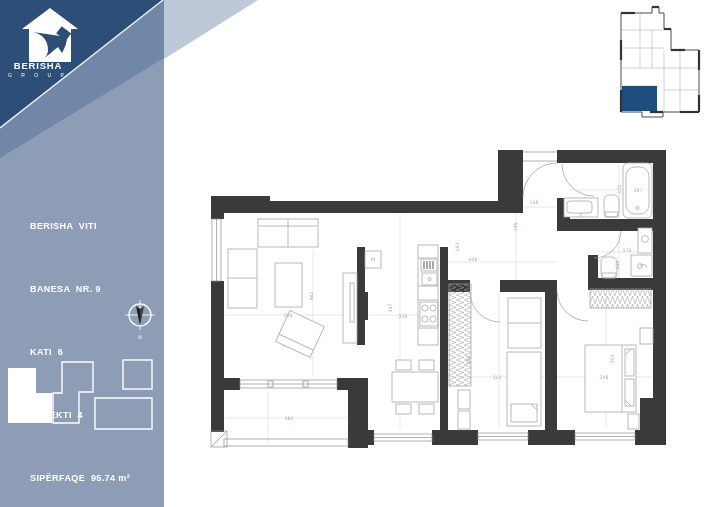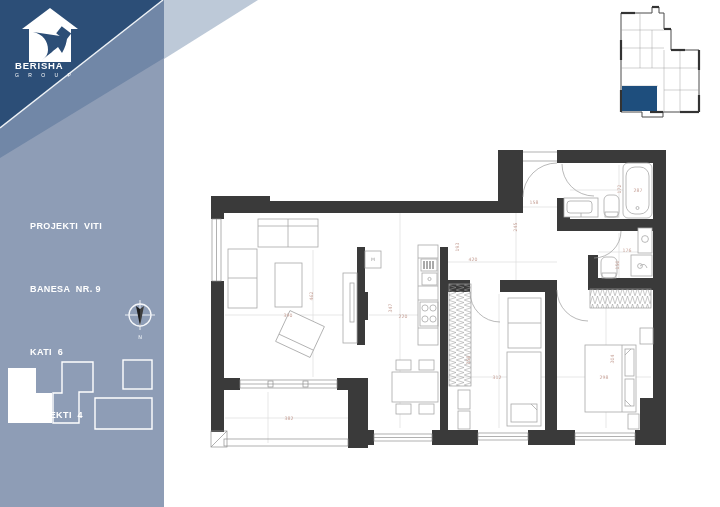--- a/index.html
+++ b/index.html
@@ -1,21 +1,21 @@
 <!DOCTYPE html>
 <html style="--navy: #2c4e77; --slate: #8e9db6; --slate_mid: #7187a7; --pale: #bdc9d8; --wall: #3a3a3a; --accent: #1e4e7d; --dim: #c5a096; --furn: #a8a8a8; --ref: #dcdcdc;"><head>
 <meta charset="utf-8">
 <style>
   html,body{margin:0;padding:0;background:#fff;}
   .stage{position:relative;width:720px;height:507px;background:#fff;overflow:hidden;
          font-family:"Liberation Sans",sans-serif;}
   .sidebar{position:absolute;left:0;top:0;width:164px;height:507px;background:var(--slate);}
   .decor{position:absolute;left:0;top:0;pointer-events:none;}
   .logo{position:absolute;left:20px;top:6px;width:60px;}
-  .brand{position:absolute;left:15px;top:60px;width:60px;text-align:left;color:#fff;}
+  .brand{position:absolute;left:8px;top:60px;width:60px;text-align:center;color:#fff;}
   .brand .nm{font-size:9.5px;font-weight:bold;letter-spacing:.8px;}
   .brand .gp{font-size:5px;letter-spacing:4px;margin-top:1px;}
   .info{position:absolute;left:30px;top:174px;color:#fff;font-size:9px;font-weight:bold;
         letter-spacing:.4px;line-height:21px;white-space:pre;}
   .compass{position:absolute;left:124px;top:298px;}
   .silh{position:absolute;left:6px;top:357px;}
   .plan{position:absolute;left:0;top:0;}
   .wall{fill:var(--wall);stroke:none;}
   .furn{fill:#fff;stroke:var(--furn);stroke-width:.8;}
   .furnln{fill:none;stroke:var(--furn);stroke-width:.8;}
@@ -46,24 +46,25 @@
     <path d="M30,2 L58,23 L51,23 L51,56 L9,56 L9,23 L2,23 Z" fill="#fff"></path>
     <path d="M13,26 C23,28 28,35 28,44 C28,48 26,51 22,54 C30,48 34,44 38,41 L42,47 C45,42 47,36 47,31 Z" style="fill:var(--navy)"></path>
     <rect x="38" y="23" width="12" height="9" transform="rotate(38 44 27)" style="fill:var(--navy)"></rect>
   </svg>
   <div class="brand">
     <div class="nm">BERISHA</div>
     <div class="gp">G R O U P</div>
   </div>
 
   <div class="info">
-    <div>PROJEKTI  VITI</div>
+    <div>BERISHA  VITI</div>
     <div>BANESA  NR. 9</div>
     <div>KATI  6</div>
     <div>OBJEKTI  4</div>
+    <div>SIPËRFAQE  95.74 m²</div>
   </div>
 
   <svg class="compass" width="32" height="44" viewBox="0 0 32 44">
     <line x1="16" y1="2" x2="16" y2="32" stroke="#f5f7fa" stroke-width=".9"></line>
     <line x1="1" y1="17" x2="31" y2="17" stroke="#f5f7fa" stroke-width=".9"></line>
     <circle cx="16" cy="17" r="11" fill="none" stroke="#f5f7fa" stroke-width="1.3"></circle>
     <path d="M12,8 L16,28 L16,11 Z" fill="#1d1d1d"></path>
     <path d="M20,8 L16,28 L16,11 Z" fill="#3d3d3d"></path>
     <text x="16" y="41" text-anchor="middle" font-size="5" fill="#f5f7fa" font-family="DejaVu Sans, sans-serif">N</text>
   </svg>

